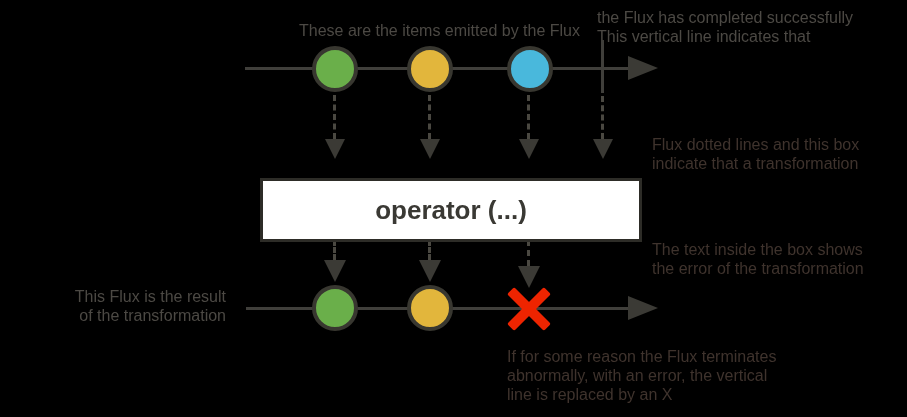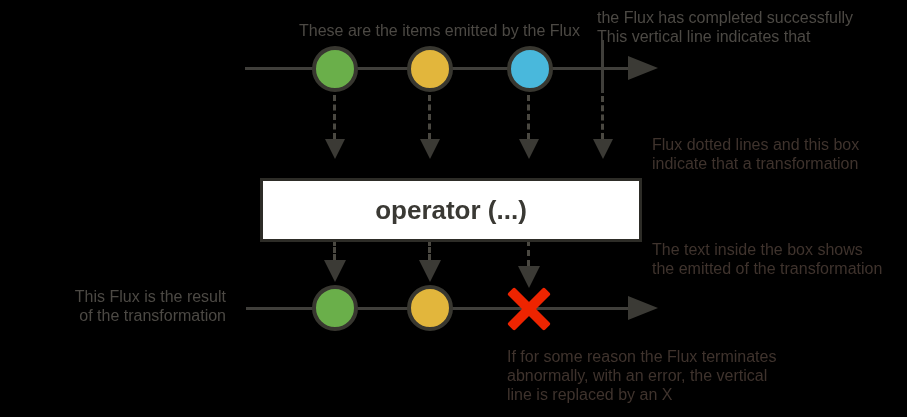--- a/index.html
+++ b/index.html
@@ -104,21 +104,21 @@
     <div>This vertical line indicates that</div>
   </div>
 
   <div class="txt dark" style="left:652px;top:135px;width:250px;">
     <div>Flux dotted lines and this box</div>
     <div>indicate that a transformation</div>
   </div>
 
   <div class="txt dark" style="left:652px;top:204px;width:250px;margin-top:36px;">
     <div>The text inside the box shows</div>
-    <div>the emitted of the transformation</div>
+    <div>the error of the transformation</div>
   </div>
 
   <div class="txt light right" style="left:20px;top:287px;width:206px;">
     <div>This Flux is the result</div>
     <div>of the transformation</div>
   </div>
 
   <div class="txt dark" style="left:507px;top:347px;width:290px;">
     <div>If for some reason the Flux terminates</div>
     <div>abnormally, with an error, the vertical</div>

